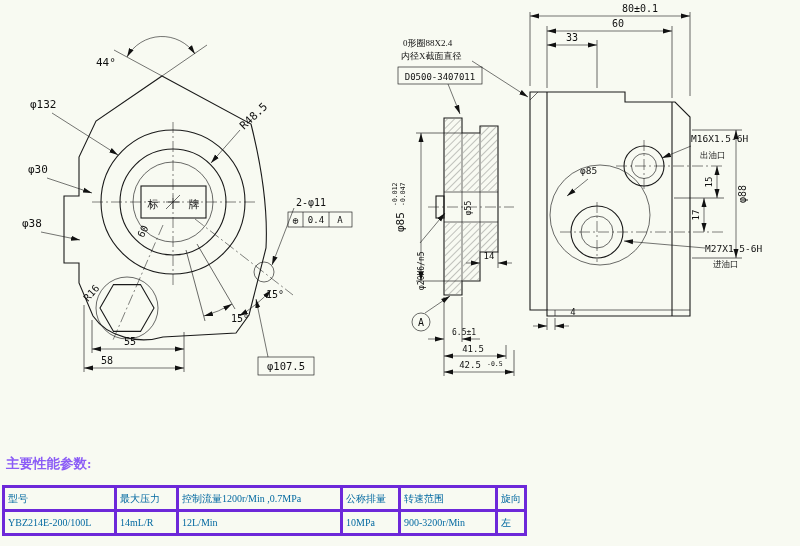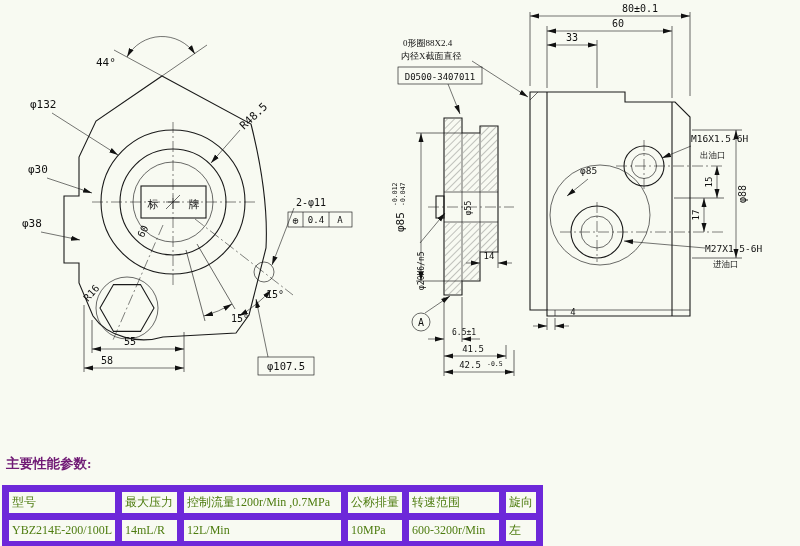--- a/index.html
+++ b/index.html
@@ -6,23 +6,23 @@
   .page { position:relative; width:800px; height:546px; background:#f8faf2; overflow:hidden;
           font-family:"Liberation Serif", serif; }
   svg { position:absolute; left:0; top:0; }
   .ol   { fill:none; stroke:#1a1a1a; stroke-width:1.1; }
   .thin { fill:none; stroke:#1a1a1a; stroke-width:0.65; }
   .cl   { fill:none; stroke:#1a1a1a; stroke-width:0.55; stroke-dasharray:11 3 2 3; }
   .dim  { fill:none; stroke:#1a1a1a; stroke-width:0.6; }
   text  { fill:#101010; }
   .mono { font-family:"DejaVu Sans Mono", monospace; }
   .cjk  { font-family:"Liberation Serif", serif; }
-  .params-title { position:absolute; left:6px; top:455px; font-size:13.5px; font-weight:bold; color:#701a75; }
+  .params-title { position:absolute; left:6px; top:455px; font-size:13.5px; font-weight:bold; color:#8b5cf6; }
   table.perf { position:absolute; left:2px; top:485px; border-collapse:collapse; table-layout:fixed; }
-  table.perf td { border:7px solid #6d28d9; font-size:12px; color:#4d7c0f; padding:1px 3px; height:19px;
+  table.perf td { border:3px solid #6d28d9; font-size:10px; color:#0369a1; padding:1px 3px; height:19px;
                   text-align:left; white-space:nowrap; overflow:hidden; font-family:"Liberation Serif", serif; }
 </style>
 </head>
 <body>
 
 <div class="page">
 
 <svg width="800" height="452" viewBox="0 0 800 452">
   <defs>
     <marker id="arw" markerWidth="10" markerHeight="8" refX="9" refY="3" orient="auto-start-reverse" markerUnits="userSpaceOnUse">
@@ -248,19 +248,19 @@
     <td>控制流量1200r/Min ,0.7MPa</td>
     <td>公称排量</td>
     <td>转速范围</td>
     <td>旋向</td>
   </tr>
   <tr>
     <td>YBZ214E-200/100L</td>
     <td>14mL/R</td>
     <td>12L/Min</td>
     <td>10MPa</td>
-    <td>600-3200r/Min</td>
+    <td>900-3200r/Min</td>
     <td>左</td>
   </tr>
 </tbody>
     </table>
 
 </div>
 
 </body></html>

